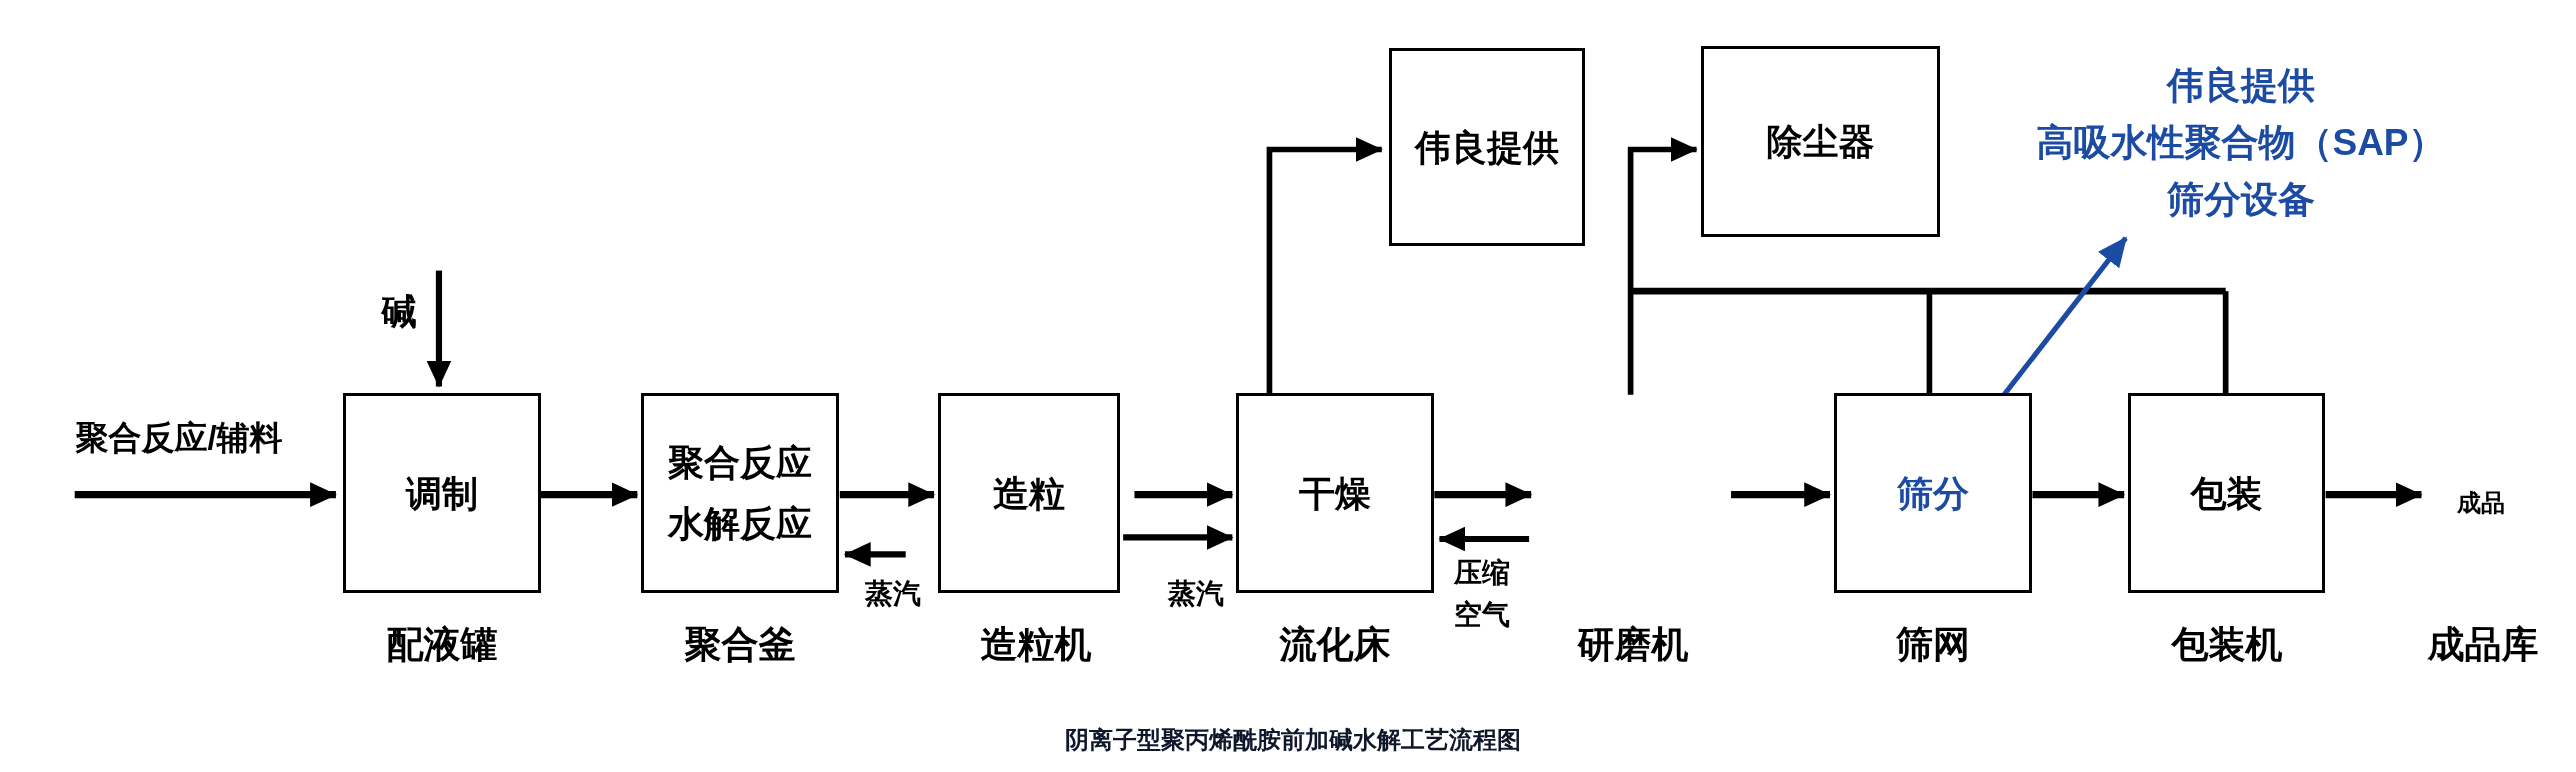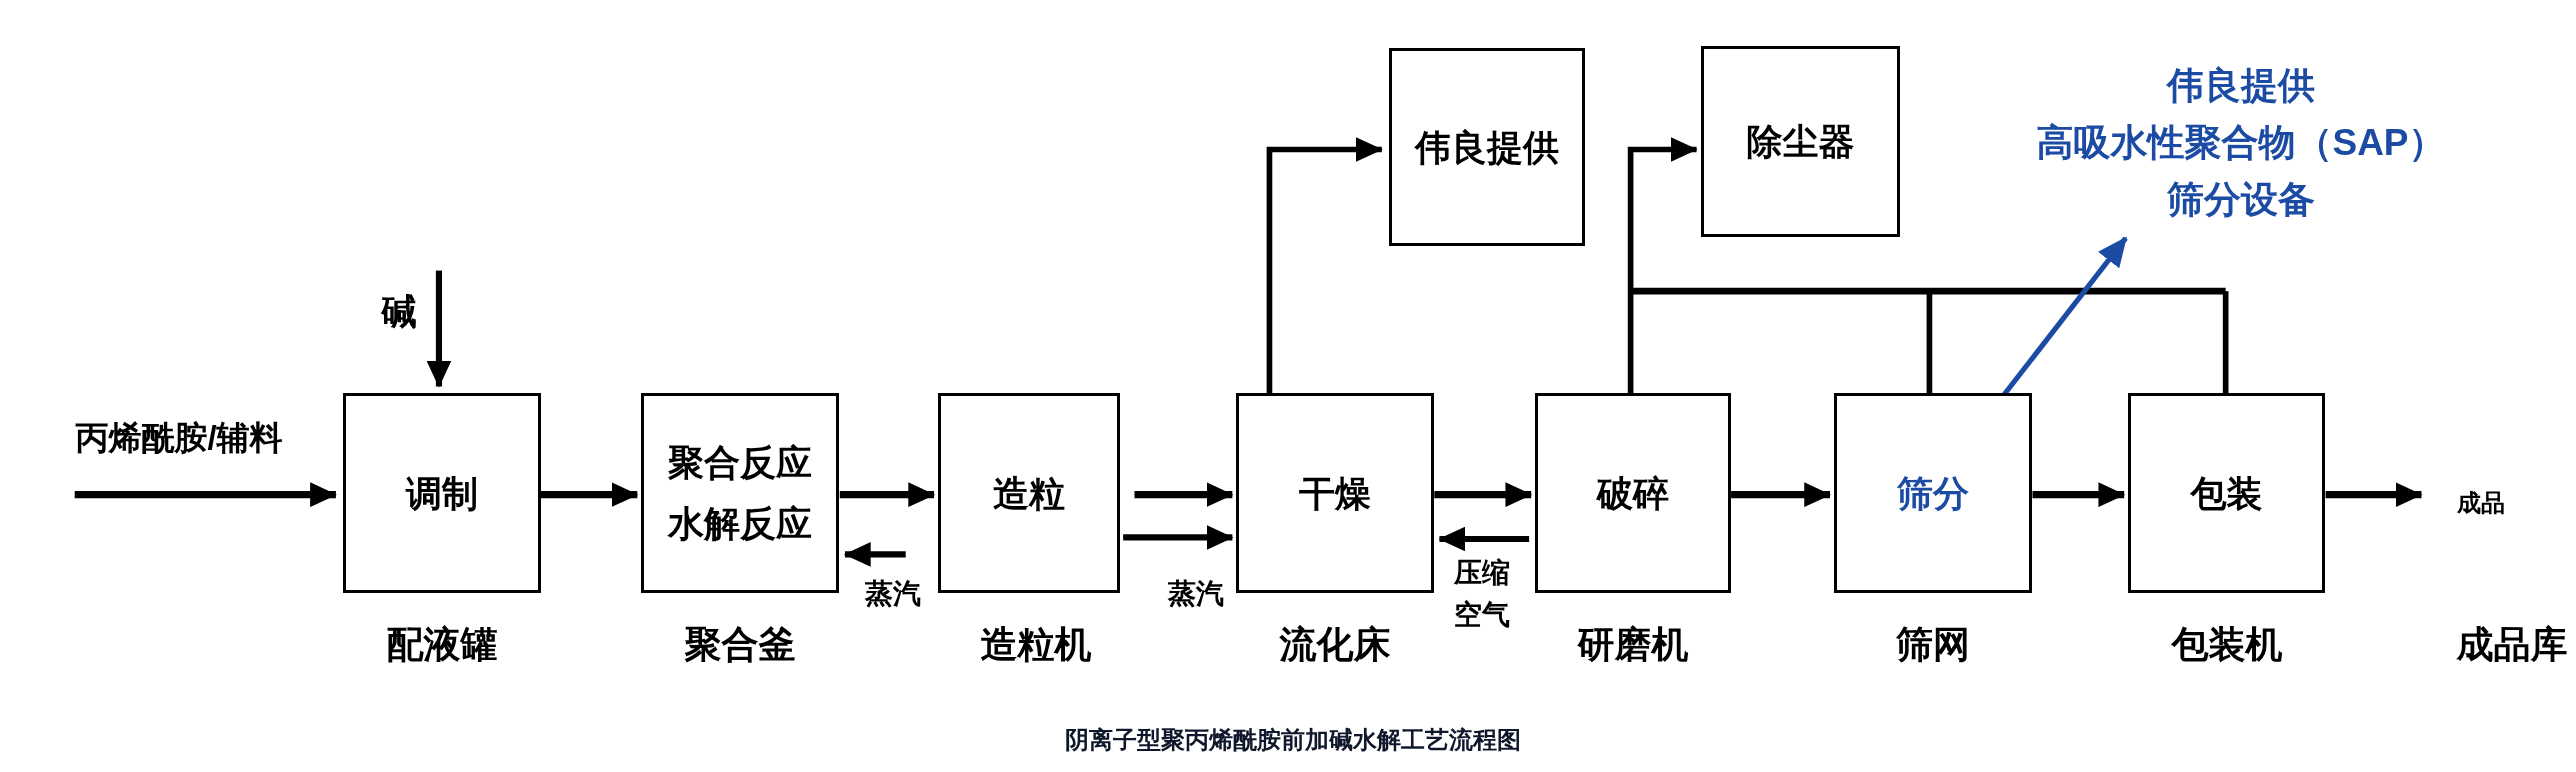--- a/index.html
+++ b/index.html
@@ -42,21 +42,21 @@
   .pbox.main { top: 393px; height: 200px; }
   #box-tiaozhi   { left: 343px;  width: 198px; }
   #box-juhe      { left: 641px; width: 198px; }
   #box-zaoli     { left: 938px; width: 182px; }
   #box-ganzao    { left: 1236px; width: 198px; }
   #box-posui     { left: 1535px; width: 196px; }
   #box-shaifen   { left: 1834px; width: 198px; color: #1b4ba3; }
   #box-baozhuang { left: 2128px; width: 197px; }
   
   #box-cyclone   { left: 1389px; top: 48px; width: 196px; height: 198px; }
-  #box-dust      { left: 1701px; top: 46px; width: 199px; height: 191px; }
+  #box-dust      { left: 1701px; top: 46px; width: 239px; height: 191px; }
 
   .float-label {
     position: absolute;
     transform: translate(-50%, -50%);
     white-space: nowrap;
     text-align: center;
   }
   .eq-label   { font-size: 37px; }
   .sm-label   { font-size: 28px; }
   #lbl-input      { left: 179px;  top: 438px;  font-size: 33px; }
@@ -66,21 +66,21 @@
   #lbl-air1       { left: 1482px; top: 573px; }
   #lbl-air2       { left: 1482px; top: 615px; }
   #lbl-product    { left: 2481px; top: 503px;  font-size: 24px; }
   #eq-tiaozhi     { left: 442px;  top: 645px; }
   #eq-juhe        { left: 740px; top: 645px; }
   #eq-zaoli       { left: 1036px; top: 645px; }
   #eq-ganzao      { left: 1335px; top: 645px; }
   #eq-posui       { left: 1633px; top: 645px; }
   #eq-shaifen     { left: 1933px; top: 645px; }
   #eq-baozhuang   { left: 2227px; top: 645px; }
-  #eq-warehouse   { left: 2483px; top: 645px; margin-left: 29px; }
+  #eq-warehouse   { left: 2483px; top: 645px; }
 
   .annotation {
     position: absolute;
     left: 2241px;
     top: 57px;
     transform: translateX(-50%);
     color: #1b4ba3;
     font-size: 37px;
     line-height: 57px;
     text-align: center;
@@ -145,23 +145,20 @@
   <div class="pbox main" id="box-juhe">
     <span>聚合反应</span>
     <span>水解反应</span>
   </div>
   <div class="pbox main" id="box-zaoli">
     <span>造粒</span>
   </div>
   <div class="pbox main" id="box-ganzao">
     <span>干燥</span>
   </div>
-  <div class="pbox main" id="box-posui">
-    <span>破碎</span>
-  </div>
   <div class="pbox main" id="box-shaifen">
     <span>筛分</span>
   </div>
   <div class="pbox main" id="box-baozhuang">
     <span>包装</span>
   </div>
 
   <div class="pbox" id="box-cyclone">
     <span>伟良提供</span>
   </div>
@@ -171,21 +168,21 @@
 
   <div class="float-label eq-label" id="eq-tiaozhi">配液罐</div>
   <div class="float-label eq-label" id="eq-juhe">聚合釜</div>
   <div class="float-label eq-label" id="eq-zaoli">造粒机</div>
   <div class="float-label eq-label" id="eq-ganzao">流化床</div>
   <div class="float-label eq-label" id="eq-posui">研磨机</div>
   <div class="float-label eq-label" id="eq-shaifen">筛网</div>
   <div class="float-label eq-label" id="eq-baozhuang">包装机</div>
   <div class="float-label eq-label" id="eq-warehouse">成品库</div>
 
-  <div class="float-label" id="lbl-input">丙烯酰胺/辅料</div>
+  <div class="float-label" id="lbl-input">聚合反应/辅料</div>
   <div class="float-label" id="lbl-alkali">碱</div>
   <div class="float-label sm-label" id="lbl-steam1">蒸汽</div>
   <div class="float-label sm-label" id="lbl-steam2">蒸汽</div>
   <div class="float-label sm-label" id="lbl-air1">压缩</div>
   <div class="float-label sm-label" id="lbl-air2">空气</div>
   <div class="float-label" id="lbl-product">成品</div>
 
   <div class="annotation">
     <div>伟良提供</div>
     <div>高吸水性聚合物（SAP）</div>

